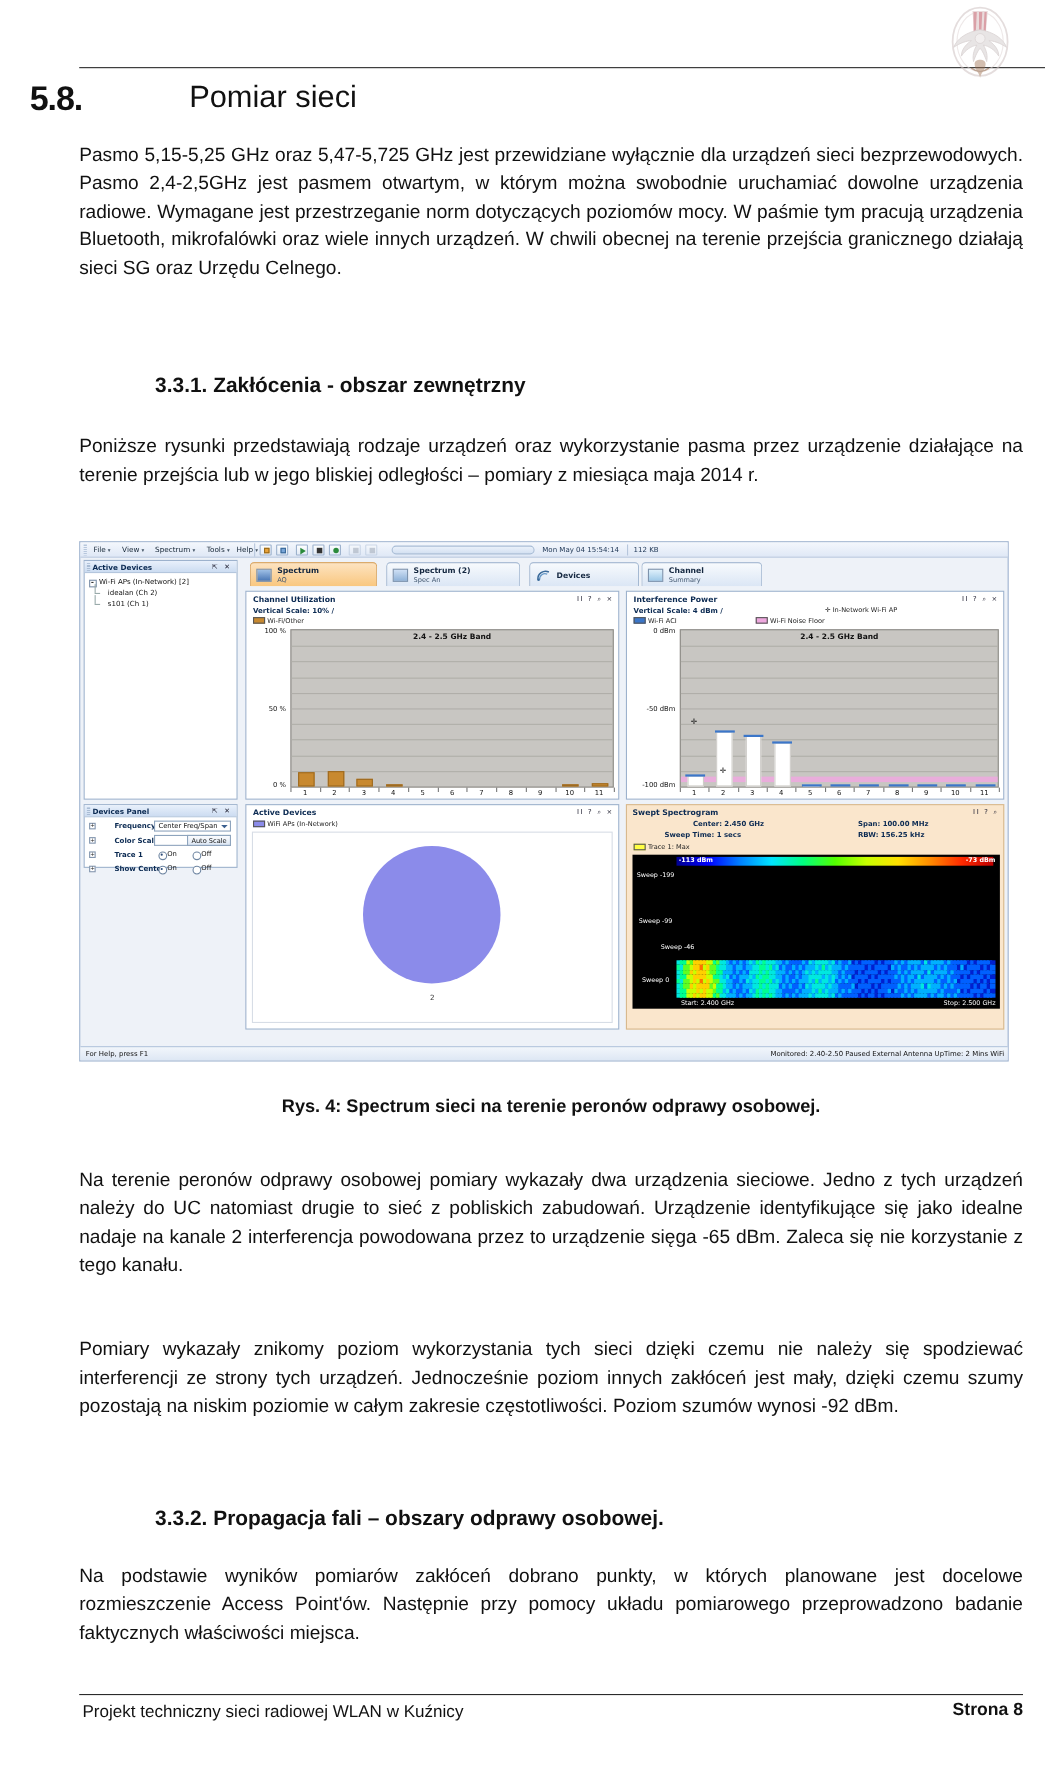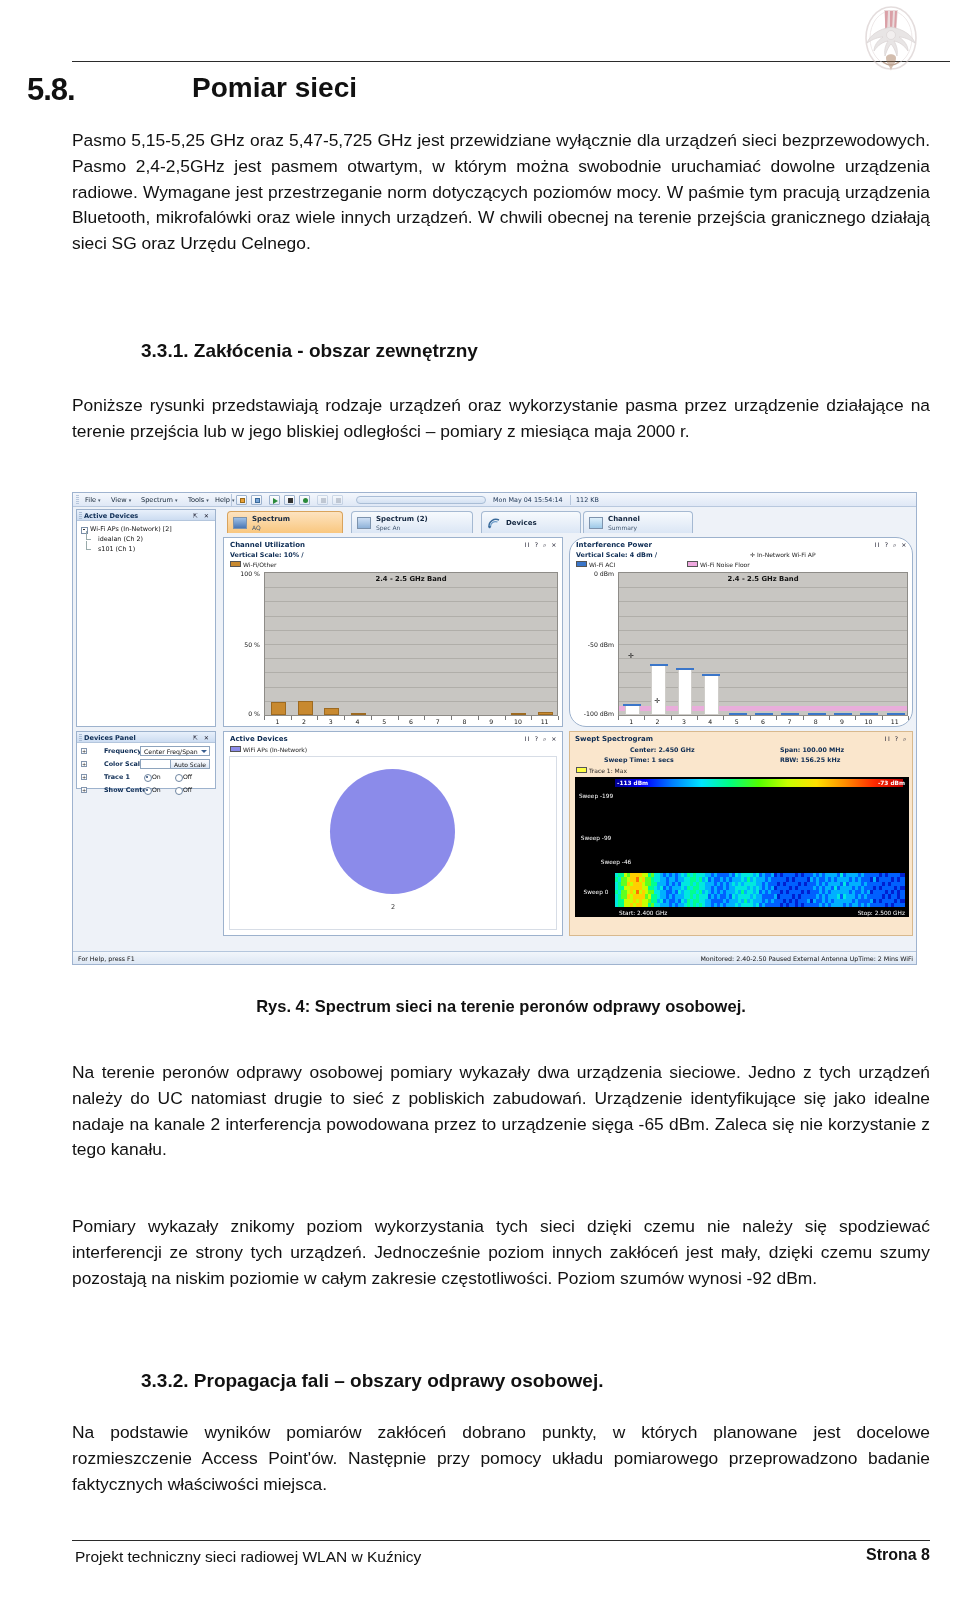--- a/index.html
+++ b/index.html
@@ -13,21 +13,21 @@
   }
   .page{position:relative;width:960px;height:1617px;}
 
   
   .hdr{position:absolute;left:0;top:0;width:960px;height:88px;}
   .hdr-rule{position:absolute;left:72px;top:61px;width:878px;height:0;border-top:1px solid #2b2b2b;}
   .crest{position:absolute;left:856px;top:4px;width:70px;height:72px;opacity:.55;}
 
   
   .h-num{position:absolute;left:27px;top:72px;font-size:31px;font-weight:bold;letter-spacing:-1px;color:#111;}
-  .h-title{position:absolute;left:192px;top:72px;font-size:28px;font-weight:bold;color:#111;}
+  .h-title{position:absolute;left:172px;top:72px;font-size:28px;font-weight:normal;color:#111;}
 
   .h3{position:absolute;left:141px;top:340px;font-size:19px;font-weight:bold;color:#111;}
   .h3b{position:absolute;left:141px;top:1370px;font-size:19px;font-weight:bold;color:#111;}
 
   
   .p{
     position:absolute;
     font-size:17.4px;
     line-height:25.8px;
     text-align:justify;
@@ -184,21 +184,21 @@
     </svg>
   </div>
 
   <div class="h-num">5.8.</div>
   <div class="h-title">Pomiar sieci</div>
 
   <div class="p p1">Pasmo 5,15-5,25 GHz oraz 5,47-5,725 GHz jest przewidziane wyłącznie dla urządzeń sieci bezprzewodowych. Pasmo 2,4-2,5GHz jest pasmem otwartym, w którym można swobodnie uruchamiać dowolne urządzenia radiowe. Wymagane jest przestrzeganie norm dotyczących poziomów mocy. W paśmie tym pracują urządzenia Bluetooth, mikrofalówki oraz wiele innych urządzeń. W chwili obecnej na terenie przejścia granicznego działają sieci SG oraz Urzędu Celnego.</div>
 
   <div class="h3">3.3.1. Zakłócenia - obszar zewnętrzny</div>
 
-  <div class="p p2">Poniższe rysunki przedstawiają rodzaje urządzeń oraz wykorzystanie pasma przez urządzenie działające na terenie przejścia lub w jego bliskiej odległości – pomiary z miesiąca maja 2000 r.</div>
+  <div class="p p2">Poniższe rysunki przedstawiają rodzaje urządzeń oraz wykorzystanie pasma przez urządzenie działające na terenie przejścia lub w jego bliskiej odległości – pomiary z miesiąca maja 2014 r.</div>
 
   <div class="shot">
 
     <div class="menubar">
       <div class="mb-grip"></div>
       <div class="mi" style="left:12px;"><span>File</span><span class="ar">▾</span></div>
       <div class="mi" style="left:38px;"><span>View</span><span class="ar">▾</span></div>
       <div class="mi" style="left:68px;"><span>Spectrum</span><span class="ar">▾</span></div>
       <div class="mi" style="left:115px;"><span>Tools</span><span class="ar">▾</span></div>
       <div class="mi" style="left:142px;"><span>Help</span><span class="ar">▾</span></div>
@@ -361,21 +361,21 @@
           <div class="tickm" style="left: 253.818px; top: 178px; height: 4px;"></div>
           <div class="ax-x" style="left: 253.818px; top: 180px; width: 26.7273px;">9</div>
           <div class="tickm" style="left: 280.545px; top: 178px; height: 4px;"></div>
           <div class="ax-x" style="left: 280.545px; top: 180px; width: 26.7273px;">10</div>
           <div class="tickm" style="left: 307.273px; top: 178px; height: 4px;"></div>
           <div class="ax-x" style="left: 307.273px; top: 180px; width: 26.7273px;">11</div>
           <div class="tickm" style="left: 334px; top: 178px; height: 4px;"></div>
         </div>
     </div>
 
-    <div class="cpanel" style="left:496px;top:44px;width:344px;height:190px;border-radius:17px;">
+    <div class="cpanel" style="left:496px;top:44px;width:344px;height:190px;">
       <div class="cp-title">Interference Power</div>
       <div class="cp-ctrls">II ? ⌕ ×</div>
       <div class="cp-sub" style="top:13px;">Vertical Scale: 4 dBm /</div>
       <div class="lg" style="left:180px;top:13px;">
         <span style="font-weight:bold;">✛</span> <span>In-Network Wi-Fi AP</span>
       </div>
       <div class="lg" style="left:19px;top:23px;">
         <span class="sw" style="background:#3b76c9;"></span><span>Wi-Fi ACI</span>
       </div>
       <div class="lg" style="left:130px;top:23px;">

